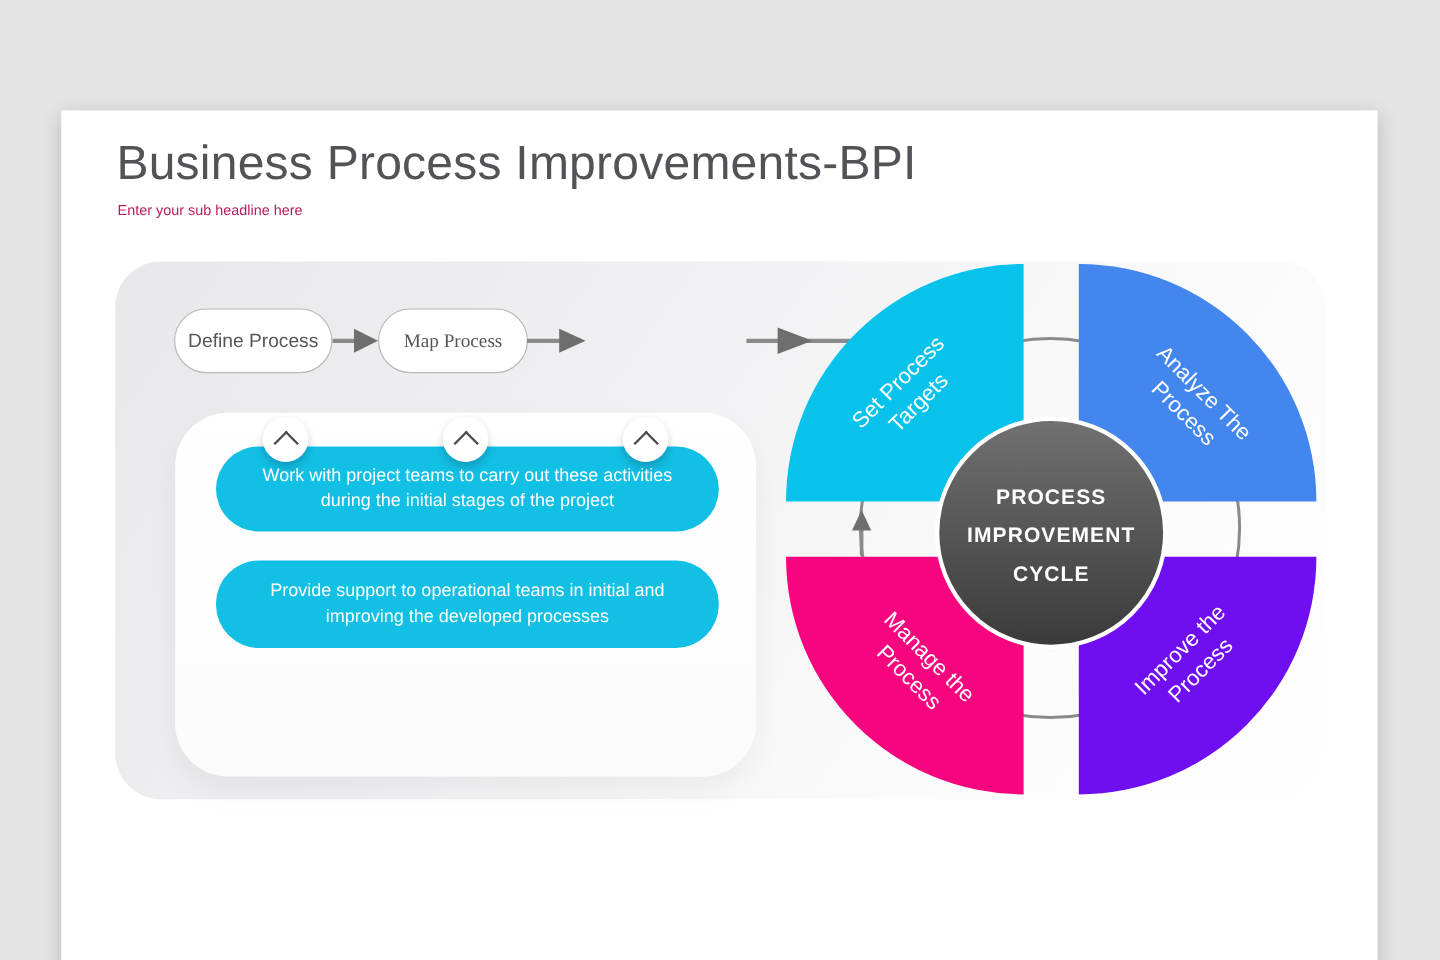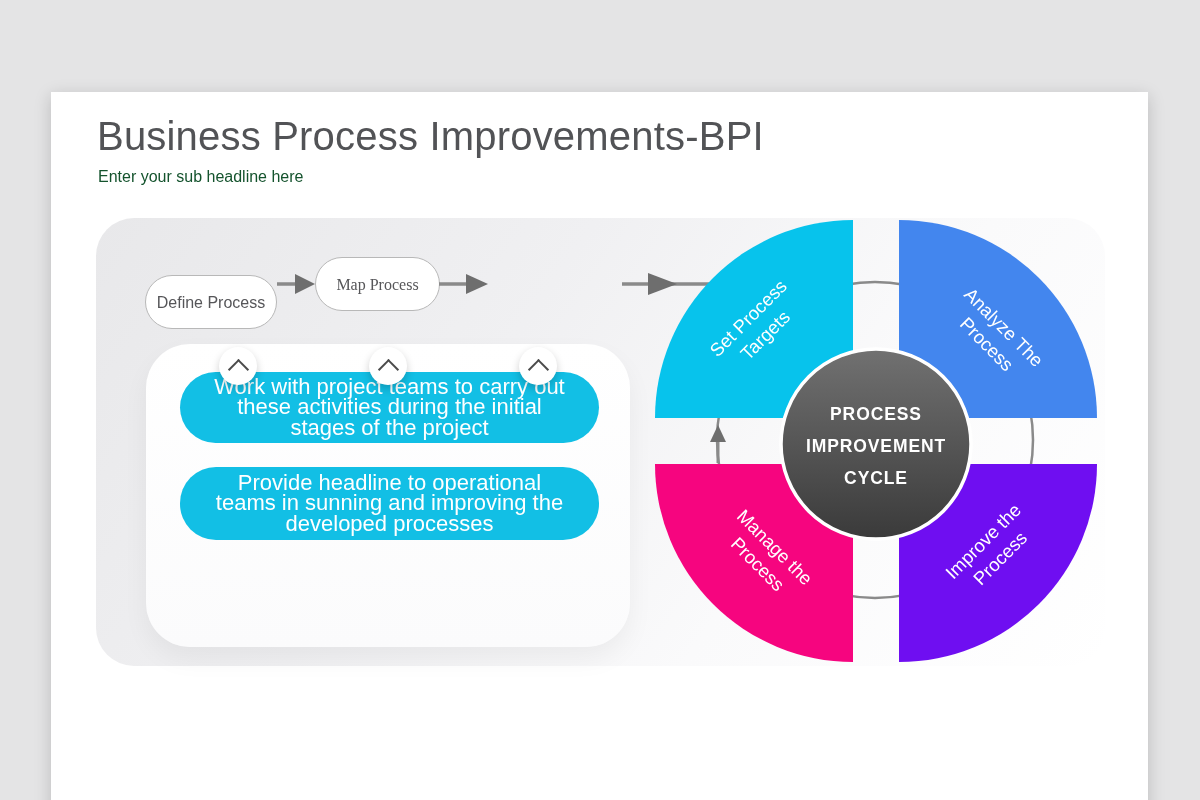--- a/index.html
+++ b/index.html
@@ -13,58 +13,58 @@
     position:absolute;left:51px;top:92px;width:1097px;height:765px;
     background:#ffffff;
     box-shadow:0 4px 16px rgba(0,0,0,0.18);
   }
   .title{
     position:absolute;left:46px;top:22px;margin:0;
     font-size:40px;font-weight:400;color:#525356;letter-spacing:0.2px;
   }
   .subtitle{
     position:absolute;left:47px;top:76px;
-    font-size:16px;color:#14532d;
+    font-size:12px;color:#be185d;
   }
   .panel{
     position:absolute;left:45px;top:126px;width:1009px;height:448px;
     border-radius:38px;
     background:linear-gradient(125deg,#e8e8ea 0%,#f0f0f2 38%,#fafafb 68%,#ffffff 100%);
   }
   .white-card{
     position:absolute;left:95px;top:252px;width:484px;height:303px;
     border-radius:44px;background:linear-gradient(180deg,#ffffff 0%,#fbfbfc 100%);
     box-shadow:0 12px 26px rgba(0,0,0,0.05);
   }
   .pill{
     position:absolute;top:165px;height:54px;box-sizing:border-box;
     background:#fff;border:1.5px solid #b8b8b8;border-radius:27px;
     display:flex;align-items:center;justify-content:center;text-align:center;
     font-size:16px;line-height:19px;color:#565659;padding:0 8px;
   }
-  .pill-1{left:94px;width:132px;margin-top:18px;}
+  .pill-1{left:94px;width:132px;}
   .pill-2{left:264px;width:125px;font-family:Liberation Serif, serif;}
   .pill-3{left:437px;width:135px;}
   .flow-arrow{position:absolute;top:181px;}
   .flow-arrow-1{left:226px;}
   .flow-arrow-2{left:388px;}
   .chev-circle{
     position:absolute;top:255px;width:38px;height:38px;border-radius:50%;
     background:#fff;box-shadow:0 4px 8px rgba(0,0,0,0.20);
     display:flex;align-items:center;justify-content:center;z-index:3;
   }
   .chev-circle.c1{left:168px;} .chev-circle.c2{left:318px;} .chev-circle.c3{left:468px;}
   .chev{
     width:13px;height:13px;border-top:2px solid #4b4b4b;border-left:2px solid #4b4b4b;
     transform:translateY(3px) rotate(45deg);
   }
   .note-box{
     position:absolute;left:129px;width:419px;box-sizing:border-box;
     background:var(--color-note_box_cyan,#12bfe5);
-    border-radius:36px;color:#fff;font-size:22px;line-height:20.5px;
+    border-radius:36px;color:#fff;font-size:15px;line-height:20.5px;
     display:flex;align-items:center;justify-content:center;text-align:center;
     padding:0 28px;z-index:2;
   }
   .note-box-1{top:280px;height:71px;}
   .note-box-2{top:375px;height:73px;}
   .cycle-svg{position:absolute;left:549px;top:118px;}
   .quad-label{
     position:absolute;width:170px;text-align:center;color:#fff;
     font-size:18.5px;line-height:24px;z-index:4;pointer-events:none;
   }
@@ -112,21 +112,21 @@
     <div class="chev"></div>
   </div>
   <div class="chev-circle c3">
     <div class="chev"></div>
   </div>
 
   <div class="note-box note-box-1">
     <span>Work with project teams to carry out these activities during the initial stages of the project</span>
   </div>
   <div class="note-box note-box-2">
-    <span>Provide headline to operational teams in sunning and improving the developed processes</span>
+    <span>Provide support to operational teams in initial and improving the developed processes</span>
   </div>
 
   <svg class="cycle-svg" width="530" height="490" viewBox="600 210 530 490">
     <defs>
       <linearGradient id="centerGrad" x1="0" y1="0" x2="0" y2="1">
         <stop offset="0" stop-color="#717171"></stop>
         <stop offset="1" stop-color="#3A3A3A"></stop>
       </linearGradient>
     </defs>
 

